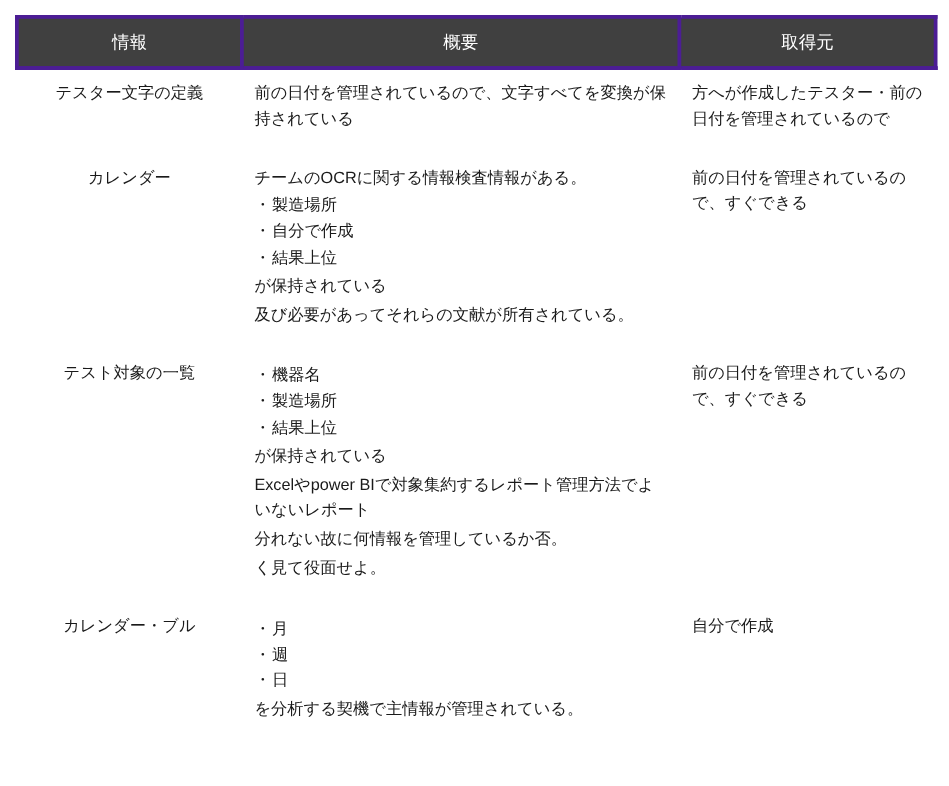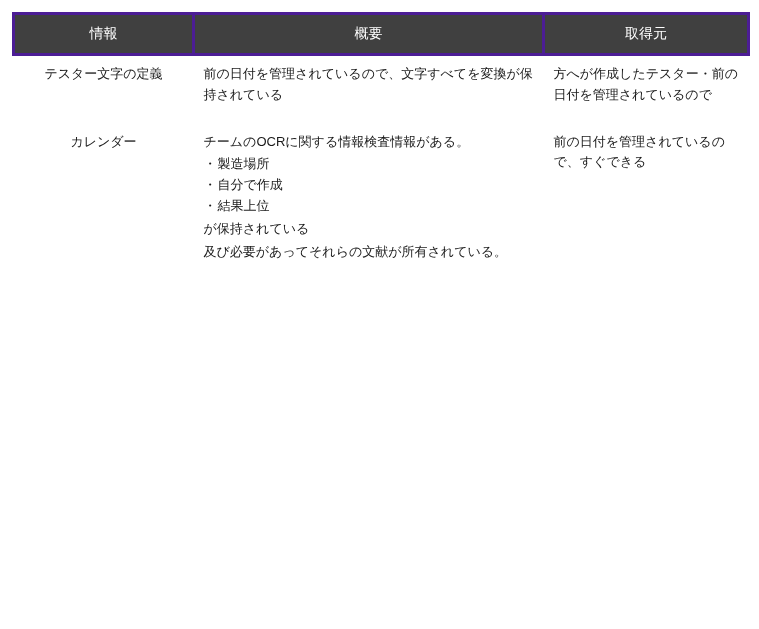--- a/index.html
+++ b/index.html
@@ -94,14 +94,45 @@
             <li>自分で作成</li>
             <li>結果上位</li>
           </ul>
           <ul class="plain">
             <li>が保持されている</li>
             <li>及び必要があってそれらの文献が所有されている。</li>
           </ul>
         </td>
         <td>前の日付を管理されているので、すぐできる</td>
       </tr>
+      <tr>
+        <td class="col1">テスト対象の一覧</td>
+        <td>
+          <ul class="bullet">
+            <li>機器名</li>
+            <li>製造場所</li>
+            <li>結果上位</li>
+          </ul>
+          <ul class="plain">
+            <li>が保持されている</li>
+            <li>Excelやpower BIで対象集約するレポート管理方法でよいないレポート</li>
+            <li>分れない故に何情報を管理しているか否。</li>
+            <li>く見て役面せよ。</li>
+          </ul>
+        </td>
+        <td>前の日付を管理されているので、すぐできる</td>
+      </tr>
+      <tr>
+        <td class="col1">カレンダー・ブル</td>
+        <td>
+          <ul class="bullet">
+            <li>月</li>
+            <li>週</li>
+            <li>日</li>
+          </ul>
+          <ul class="plain">
+            <li>を分析する契機で主情報が管理されている。</li>
+          </ul>
+        </td>
+        <td>自分で作成</td>
+      </tr>
     </tbody>
 </table>
 
 </body></html>

